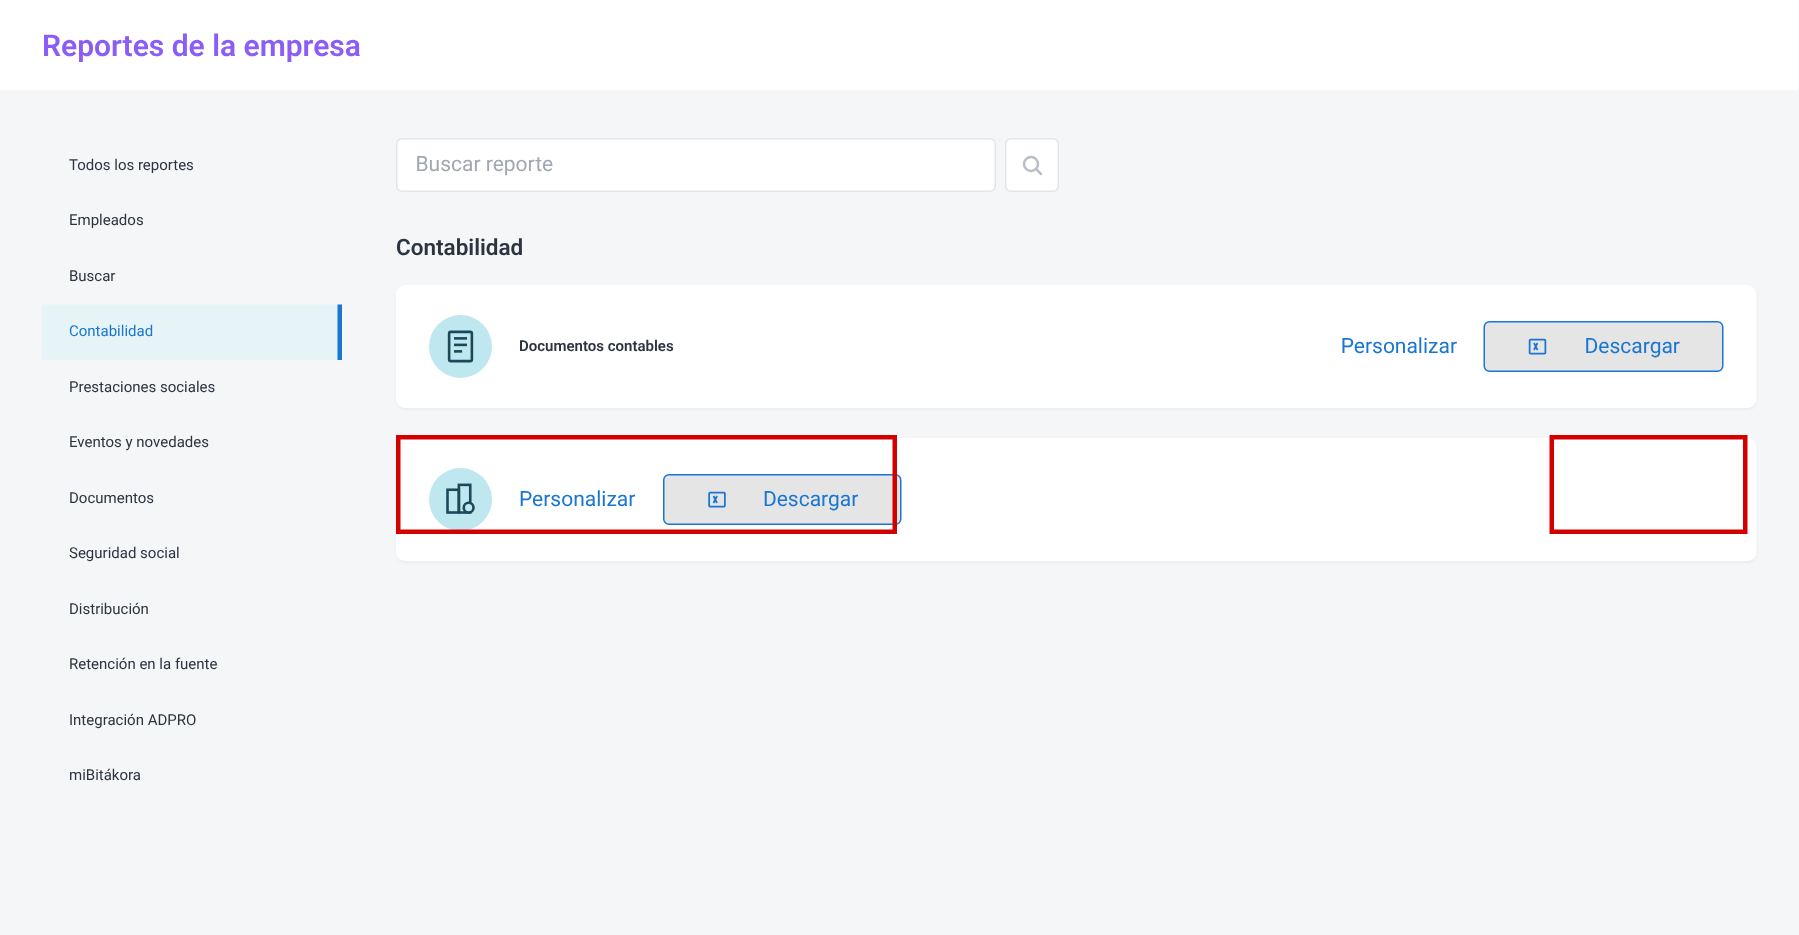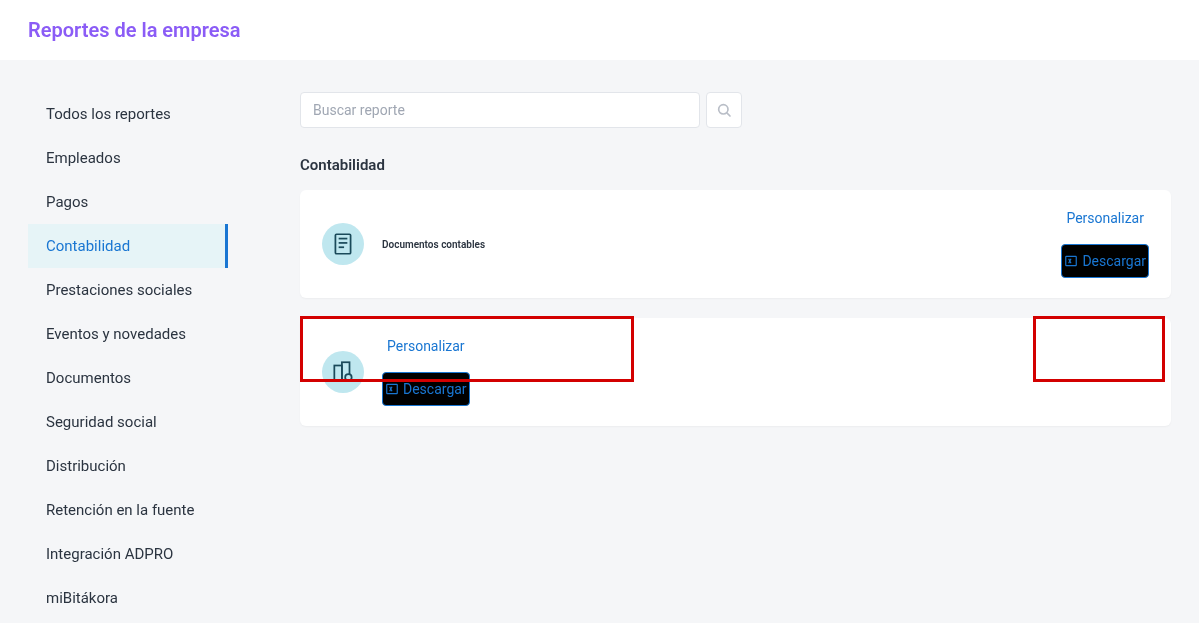--- a/index.html
+++ b/index.html
@@ -25,33 +25,32 @@
       display: flex;
       padding: 32px 28px 20px 28px;
       gap: 36px;
     }
     .sidebar {
       width: 200px;
       flex-shrink: 0;
     }
     .sidebar-item {
       padding: 13px 18px;
-      font-size: 15px;
+      font-size: 10px;
       color: #2b3440;
       cursor: pointer;
       border-right: 3px solid transparent;
     }
     .sidebar-item.active {
       background: #e6f4f7;
       color: #1976d2;
       border-right: 3px solid #1976d2;
     }
     .content {
       flex: 1;
-      margin-left: 36px;
     }
     .search-row {
       display: flex;
       gap: 0;
       margin-bottom: 28px;
     }
     .search-input {
       width: 400px;
       height: 36px;
       border: 1px solid #e2e5ea;
@@ -106,38 +105,37 @@
     .report-title {
       font-size: 10px;
       font-weight: 600;
       color: #2b3440;
       flex: 1;
     }
     .card-actions {
       display: flex;
       align-items: center;
       gap: 18px;
-      flex-direction: column;
     }
     .action-link {
       color: #1976d2;
       font-size: 14px;
       cursor: pointer;
     }
     .download-button {
       border: 1px solid #1976d2;
-      background: #000000;
+      background: #e5e5e5;
       color: #1976d2;
-      padding: 8px 2px;
+      padding: 8px 28px;
       border-radius: 4px;
       font-size: 14px;
       cursor: pointer;
       display: flex;
       align-items: center;
-      gap: 4px;
+      gap: 24px;
     }
     .highlight-left {
       position: absolute;
       border: 3px solid #d30000;
       pointer-events: none;
     }
     .highlight-right {
       position: absolute;
       border: 3px solid #d30000;
       pointer-events: none;
@@ -151,21 +149,21 @@
 
 <div class="header-bar">
   <h1 class="page-title">Reportes de la empresa</h1>
 </div>
 
 <div class="main-container">
 
   <div class="sidebar">
     <div class="sidebar-item">Todos los reportes</div>
     <div class="sidebar-item">Empleados</div>
-    <div class="sidebar-item">Pagos</div>
+    <div class="sidebar-item">Buscar</div>
     <div class="sidebar-item active">Contabilidad</div>
     <div class="sidebar-item">Prestaciones sociales</div>
     <div class="sidebar-item">Eventos y novedades</div>
     <div class="sidebar-item">Documentos</div>
     <div class="sidebar-item">Seguridad social</div>
     <div class="sidebar-item">Distribución</div>
     <div class="sidebar-item">Retención en la fuente</div>
     <div class="sidebar-item">Integración ADPRO</div>
     <div class="sidebar-item">miBitákora</div>
   </div>

